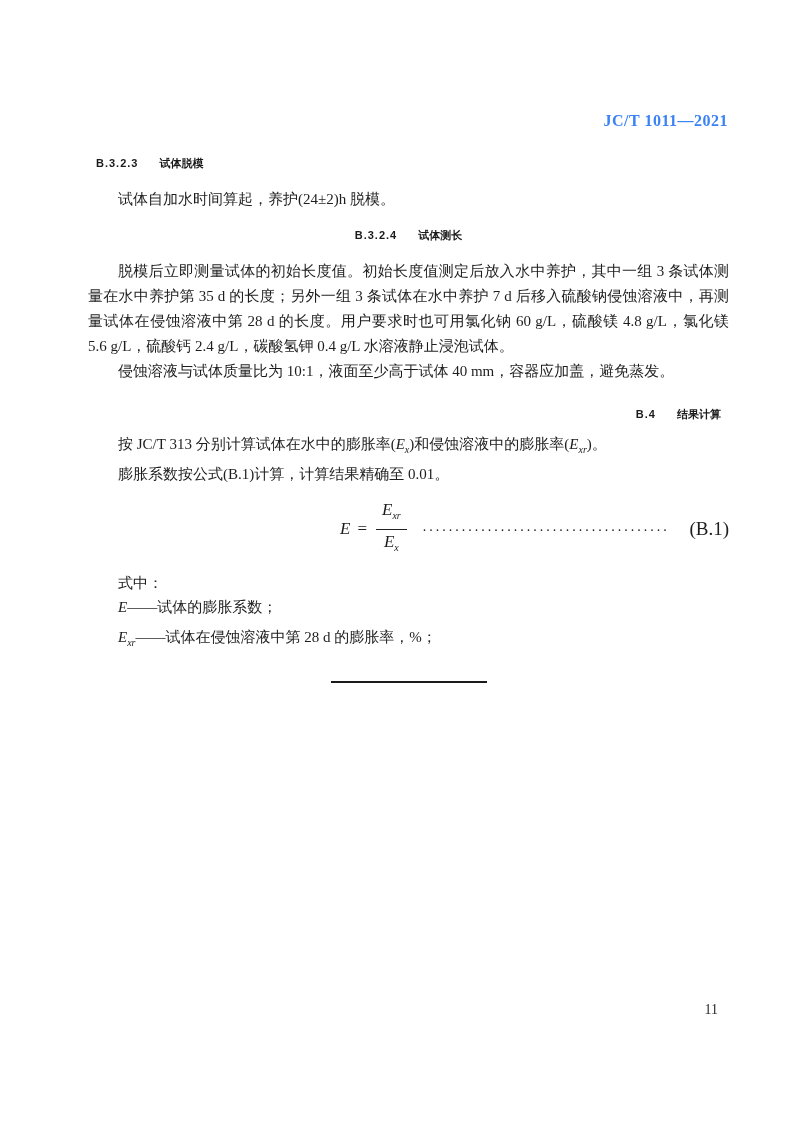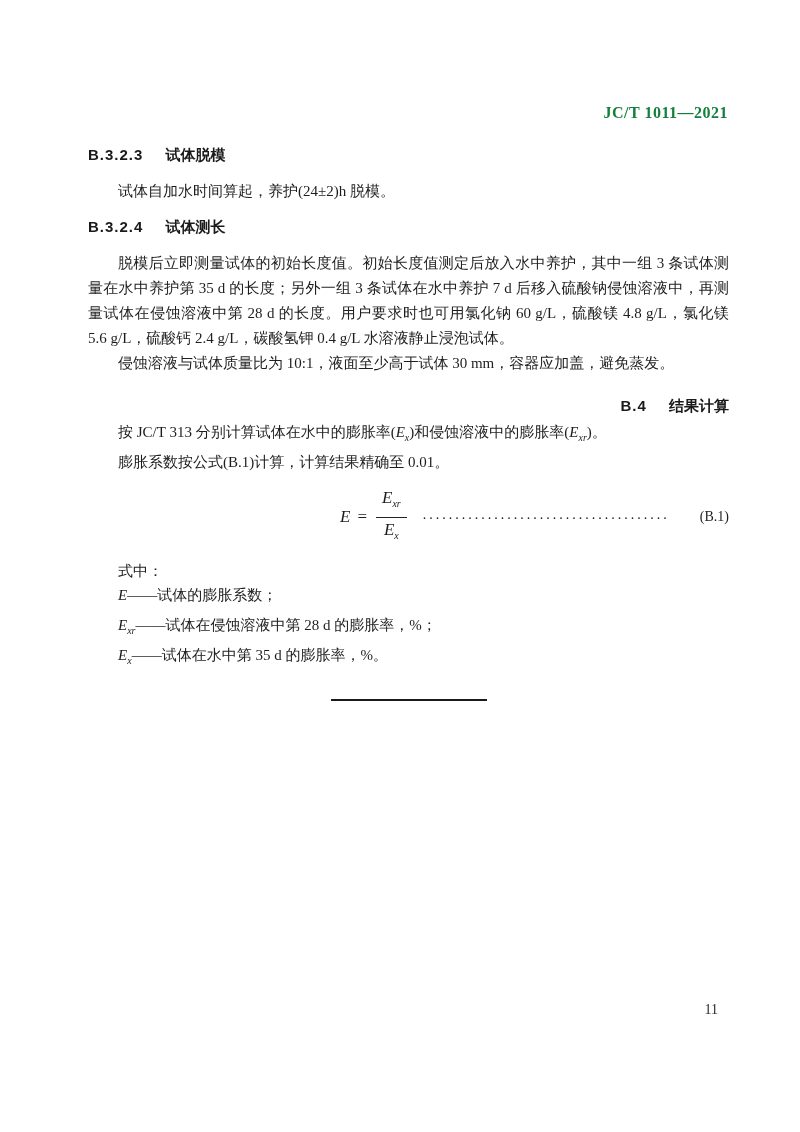--- a/index.html
+++ b/index.html
@@ -9,53 +9,53 @@
     width: 800px;
     height: 1132px;
     margin: 0 auto;
     background: #ffffff;
     font-family: "Liberation Serif", "DejaVu Serif", serif;
     color: #1d1d1d;
     overflow: hidden;
   }
   .doc-header {
     position: absolute;
-    top: 104px;
+    top: 112px;
     right: 72px;
     font-family: "Liberation Serif", "DejaVu Serif", serif;
     font-weight: bold;
     font-size: 16px;
     letter-spacing: 0.5px;
-    color: #15803d;
+    color: #3b82f6;
   }
   .content {
     position: absolute;
     left: 88px;
     top: 145px;
     width: 641px;
   }
   .sec-heading {
     font-family: "Liberation Sans", "DejaVu Sans", sans-serif;
     font-weight: bold;
-    font-size: 15px;
+    font-size: 11px;
     color: #1a1a1a;
-    margin: 0;
+    margin: 8px;
     line-height: 20px;
   }
   .sec-heading .sec-num { margin-right: 18px; letter-spacing: 1px; }
   .para {
     font-size: 15px;
     line-height: 25px;
     text-align: justify;
     text-indent: 2em;
     margin: 0;
     color: #1d1d1d;
   }
   .m-after-h { margin-top: 14px; }
-  .m-before-h { margin-top: 13px; }
+  .m-before-h { margin-top: 13px; text-align: center; }
   .sym { font-style: italic; font-family: "Liberation Serif", "DejaVu Serif", serif; }
   sub { font-size: 10px; font-style: italic; }
   .formula-row {
     display: flex;
     align-items: center;
     margin-top: 16px;
     font-size: 17px;
     height: 52px;
   }
   .formula-spacer { flex: 0 0 252px; }
@@ -68,21 +68,21 @@
     flex: 1 1 auto;
     overflow: hidden;
     white-space: nowrap;
     font-size: 14px;
     letter-spacing: 3px;
     margin: 0 6px 0 14px;
     color: #222;
     font-style: normal;
     transform: translateY(-2px);
   }
-  .eq-number { font-size: 14px; font-style: normal; white-space: nowrap; }
+  .eq-number { font-size: 19px; font-style: normal; white-space: nowrap; }
   .defs { margin-top: 16px; margin-left: 2em; font-size: 15px; line-height: 24px; }
   .defs .def-line { margin: 0; }
   .end-rule {
     width: 156px;
     height: 0;
     border-top: 2px solid #1a1a1a;
     margin: 26px auto 0 auto;
   }
   .page-number {
     position: absolute;
@@ -114,21 +114,21 @@
       <span class="sec-num">B.3.2.3</span>
       <span>试体脱模</span>
     </h3>
     <p class="para m-after-h">试体自加水时间算起，养护(24±2)h 脱模。</p>
 
     <h3 class="sec-heading m-before-h">
       <span class="sec-num">B.3.2.4</span>
       <span>试体测长</span>
     </h3>
     <p class="para m-after-h">脱模后立即测量试体的初始长度值。初始长度值测定后放入水中养护，其中一组 3 条试体测量在水中养护第 35 d 的长度；另外一组 3 条试体在水中养护 7 d 后移入硫酸钠侵蚀溶液中，再测量试体在侵蚀溶液中第 28 d 的长度。用户要求时也可用氯化钠 60 g/L，硫酸镁 4.8 g/L，氯化镁 5.6 g/L，硫酸钙 2.4 g/L，碳酸氢钾 0.4 g/L 水溶液静止浸泡试体。</p>
-    <p class="para">侵蚀溶液与试体质量比为 10:1，液面至少高于试体 30 mm，容器应加盖，避免蒸发。</p>
+    <p class="para">侵蚀溶液与试体质量比为 10:1，液面至少高于试体 40 mm，容器应加盖，避免蒸发。</p>
 
     <h3 class="sec-heading" style="margin-top:20px;text-align:right;">
       <span class="sec-num">B.4</span>
       <span>结果计算</span>
     </h3>
     <p class="para" style="margin-top:4px;"><span>按 JC/T 313 分别计算试体在水中的膨胀率(</span><span class="sym">E</span><sub>x</sub><span>)和侵蚀溶液中的膨胀率(</span><span class="sym">E</span><sub>xr</sub><span>)。</span></p>
     <p class="para">膨胀系数按公式(B.1)计算，计算结果精确至 0.01。</p>
 
     <div class="formula-row">
       <span class="formula-spacer"></span>
@@ -139,21 +139,20 @@
         <span class="den"><span>E</span><sub>x</sub></span>
       </span>
       <span class="leader">......................................</span>
       <span class="eq-number">(B.1)</span>
     </div>
 
     <div class="defs">
       <p class="def-line">式中：</p>
       <p class="def-line"><span class="sym">E</span><sub></sub><span>——</span><span>试体的膨胀系数；</span></p>
       <p class="def-line"><span class="sym">E</span><sub>xr</sub><span>——</span><span>试体在侵蚀溶液中第 28 d 的膨胀率，%；</span></p>
-      <p class="def-line"><span class="sym">E</span><sub>x</sub><span>——</span><span>试体在水中第 35 d 的膨胀率，%。</span></p>
     </div>
 
     <div class="end-rule"></div>
 
   </div>
 
   <div class="page-number">11</div>
 
 </div>
 

